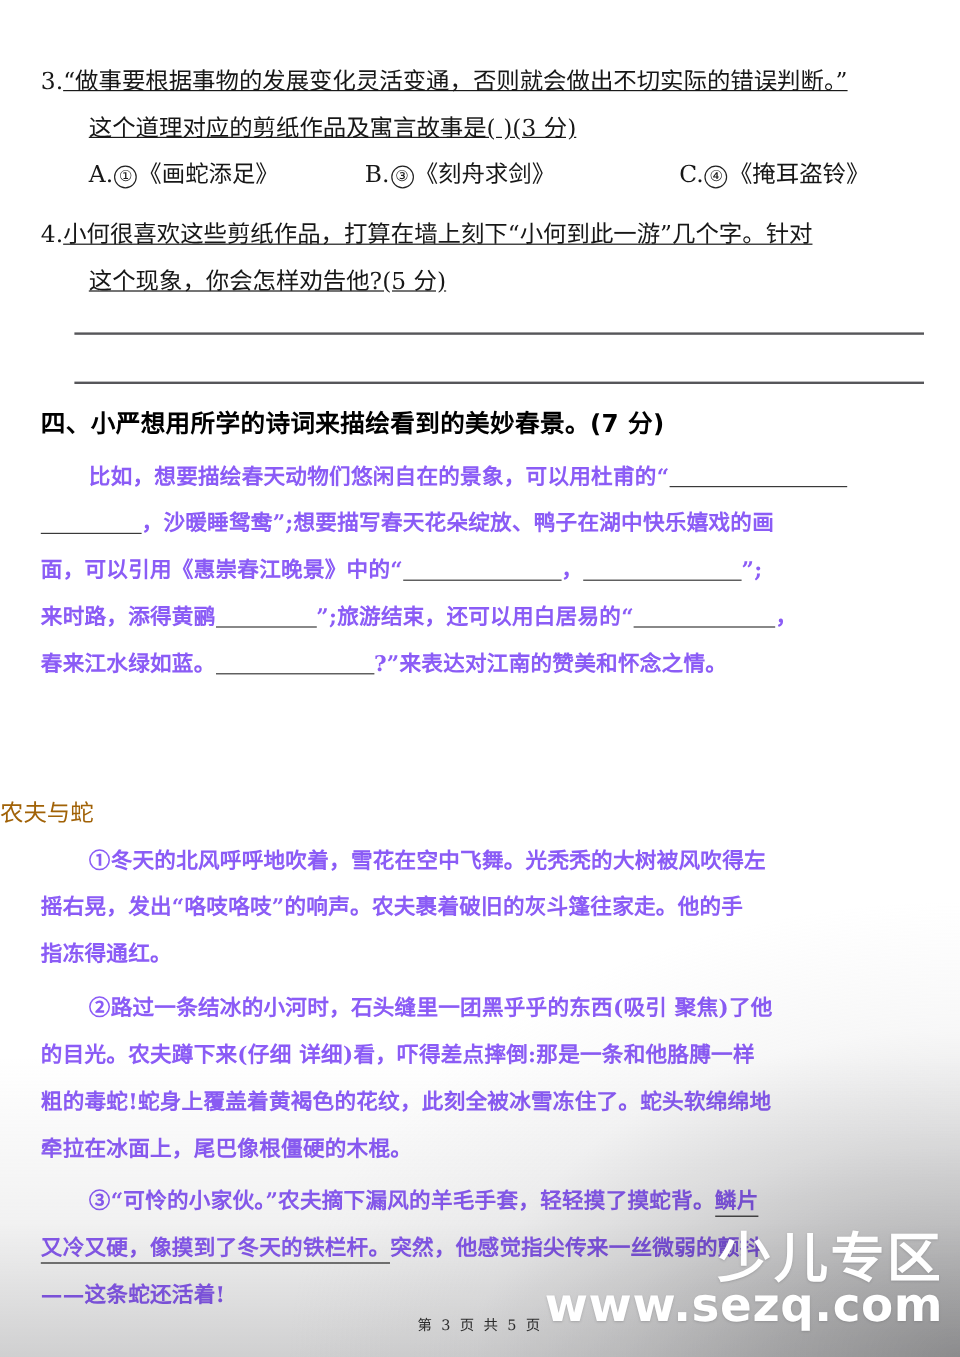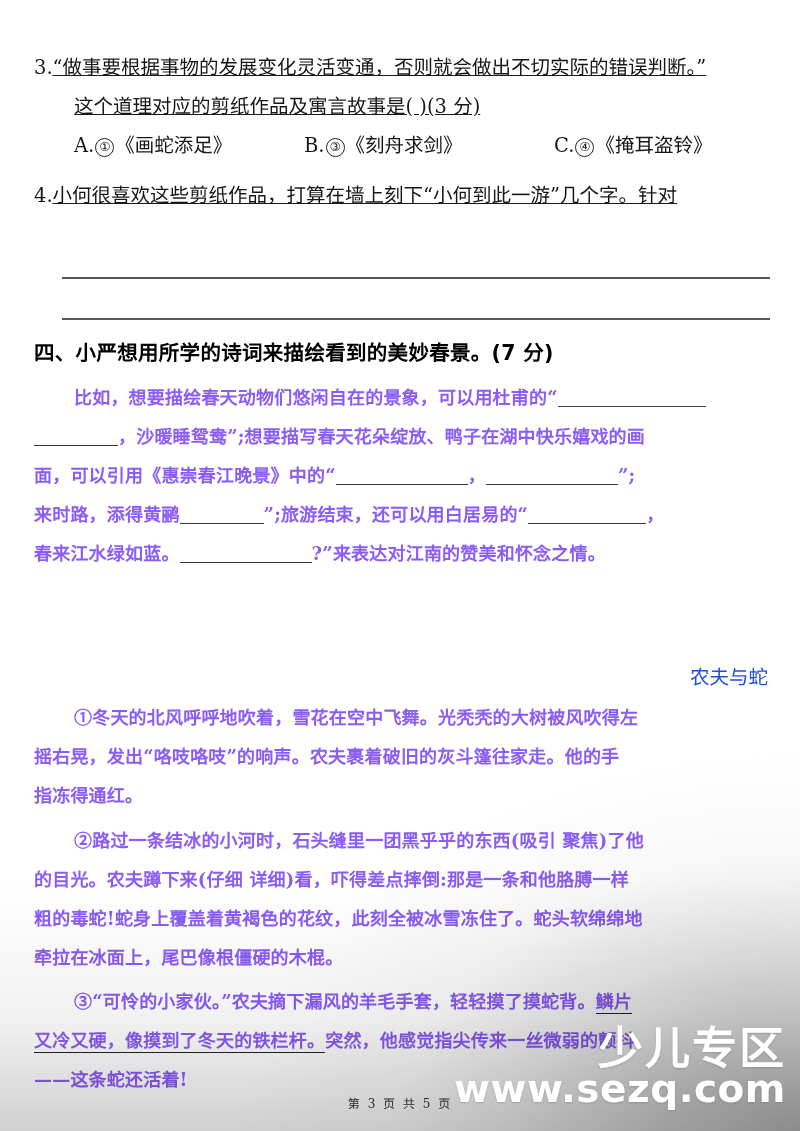--- a/index.html
+++ b/index.html
@@ -121,24 +121,24 @@
     position: absolute;
     height: 0;
     border-top: 2px solid #56565a;
   }
 
   
   .story-title {
     position: absolute;
     left: 0;
     width: 768px;
-    text-align: right;
+    text-align: left;
     font-size: 19.5px;
     line-height: 30px;
-    color: #1d4ed8;
+    color: #a16207;
   }
 
   
   .sent-u {
     border-bottom: 1.5px solid #232323;
     padding-bottom: 1px;
   }
 
   
   .circ {
@@ -210,29 +210,32 @@
       <span>这个道理对应的剪纸作品及寓言故事是(    )(3 分)</span>
     </div>
   </div>
 
   <div class="q" style="top:126px;">
     <div class="q-line indent2">
       <span style="display:inline-block;width:230px;">
         <span>A.</span><span class="circ">①</span><span>《画蛇添足》</span>
       </span><span style="display:inline-block;width:250px;">
         <span>B.</span><span class="circ">③</span><span>《刻舟求剑》</span>
-      </span><span style="display:inline-block;">
+      </span><span style="display:inline-block;margin-left:12px;">
         <span>C.</span><span class="circ">④</span><span>《掩耳盗铃》</span>
       </span>
     </div>
   </div>
 
   <div class="q" style="top:176px;">
     <div class="q-line">
       <span class="q-num">4.</span><span>小何很喜欢这些剪纸作品，打算在墙上刻下“小何到此一游”几个字。针对</span>
+    </div>
+    <div class="q-line indent2">
+      <span>这个现象，你会怎样劝告他?(5 分)</span>
     </div>
   </div>
 
   <div class="ruleline" style="left:62px; width:708px; top:277px;"></div>
   <div class="ruleline" style="left:62px; width:708px; top:318px;"></div>
 
   <div class="blk section-head" style="top:335px;">四、小严想用所学的诗词来描绘看到的美妙春景。(7 分)</div>
 
   <div class="blk" style="top:378px;">
     <div class="ln indent2">

